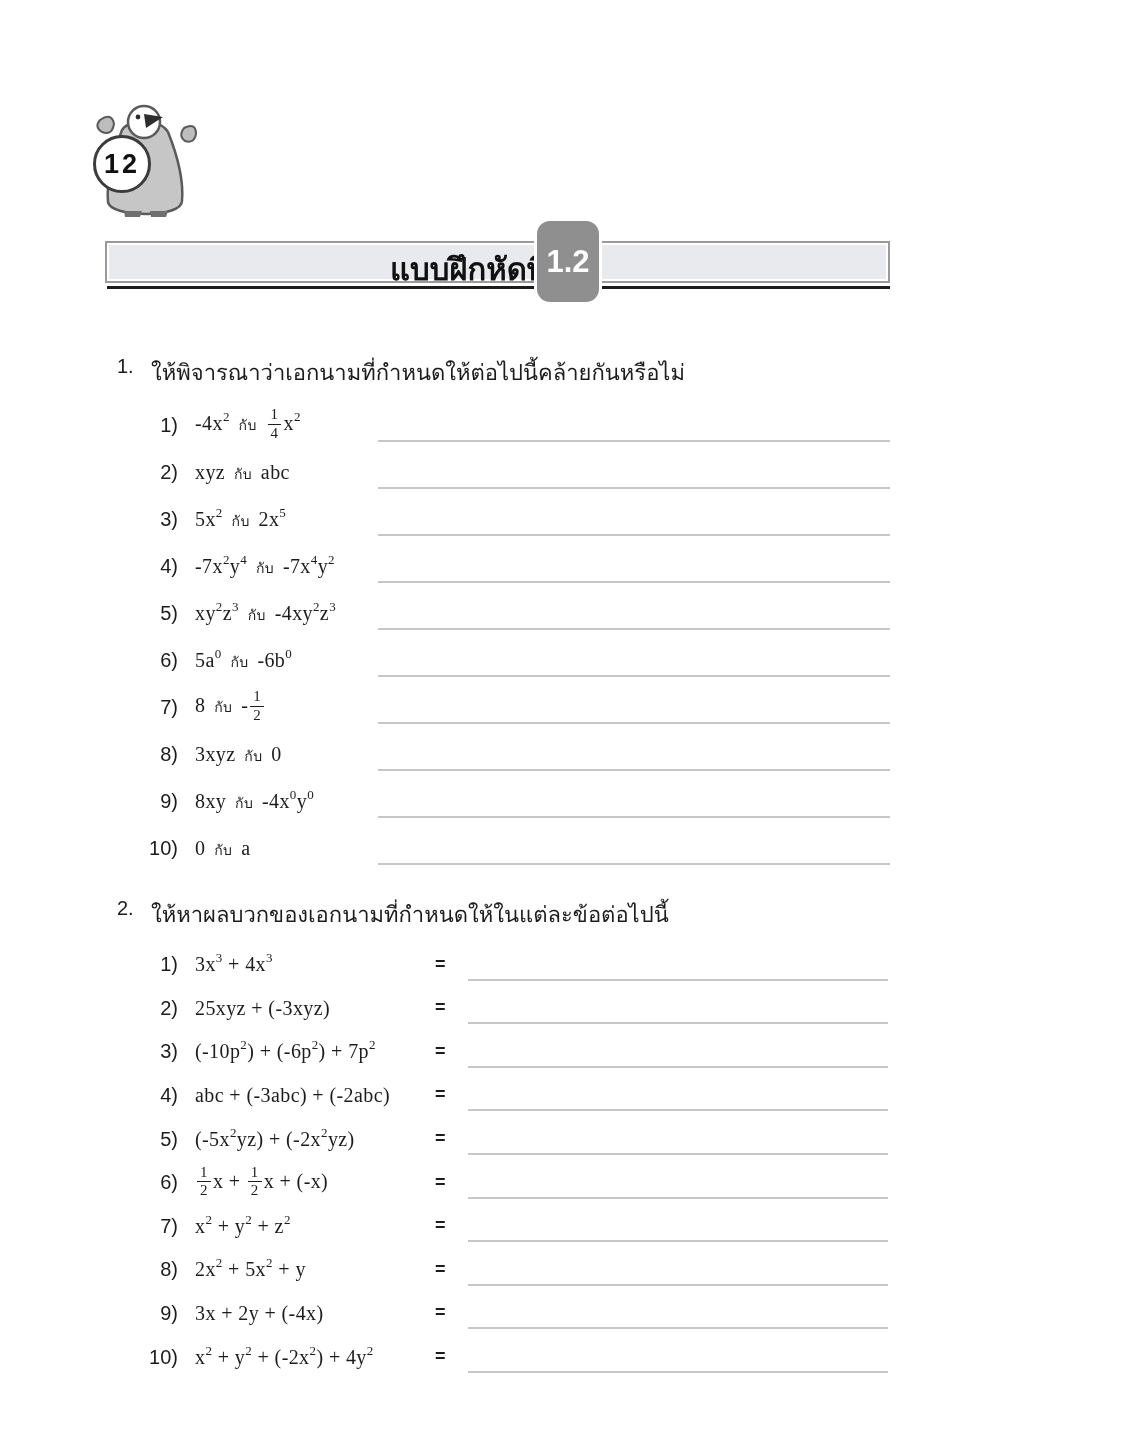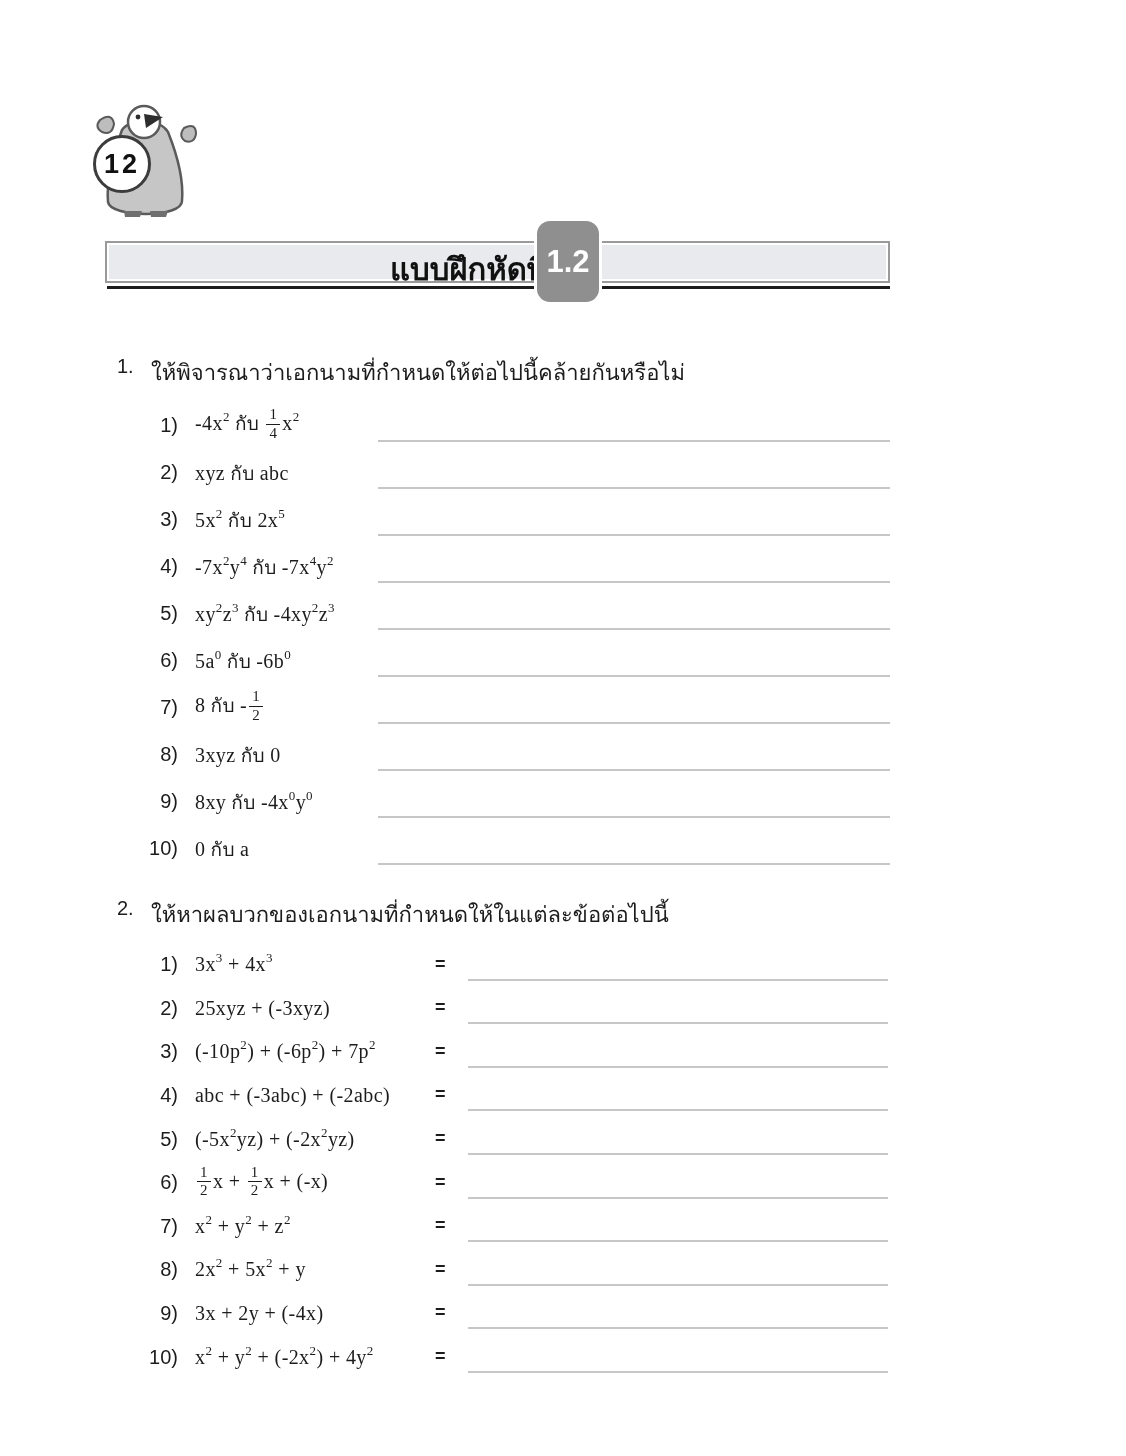--- a/index.html
+++ b/index.html
@@ -67,21 +67,21 @@
 
   .item-no {
     width:73px; text-align:right; margin-right:17px;
     font-size:20px; color:#1c1c1c; flex:0 0 auto;
   }
   .expr {
     font-family:"Liberation Serif", serif;
     font-size:20px; color:#1c1c1c; white-space:nowrap;
     letter-spacing:0.4px;
   }
-  .expr .thai { font-family:Liberation Serif, serif; font-size:19px; }
+  .expr .thai { font-family:Liberation Mono, monospace; font-size:14px; }
   .expr .sup {
     display:inline-block; font-size:13px;
     position:relative; top:-9px; line-height:0;
   }
   .expr .frac {
     display:inline-flex; flex-direction:column; align-items:center;
     vertical-align:middle; line-height:1.05; font-size:15px;
     margin:0 2px; position:relative; top:-1px;
   }
   .expr .frac .fn { border-bottom:1.6px solid #1c1c1c; padding:0 3px 1px; }

